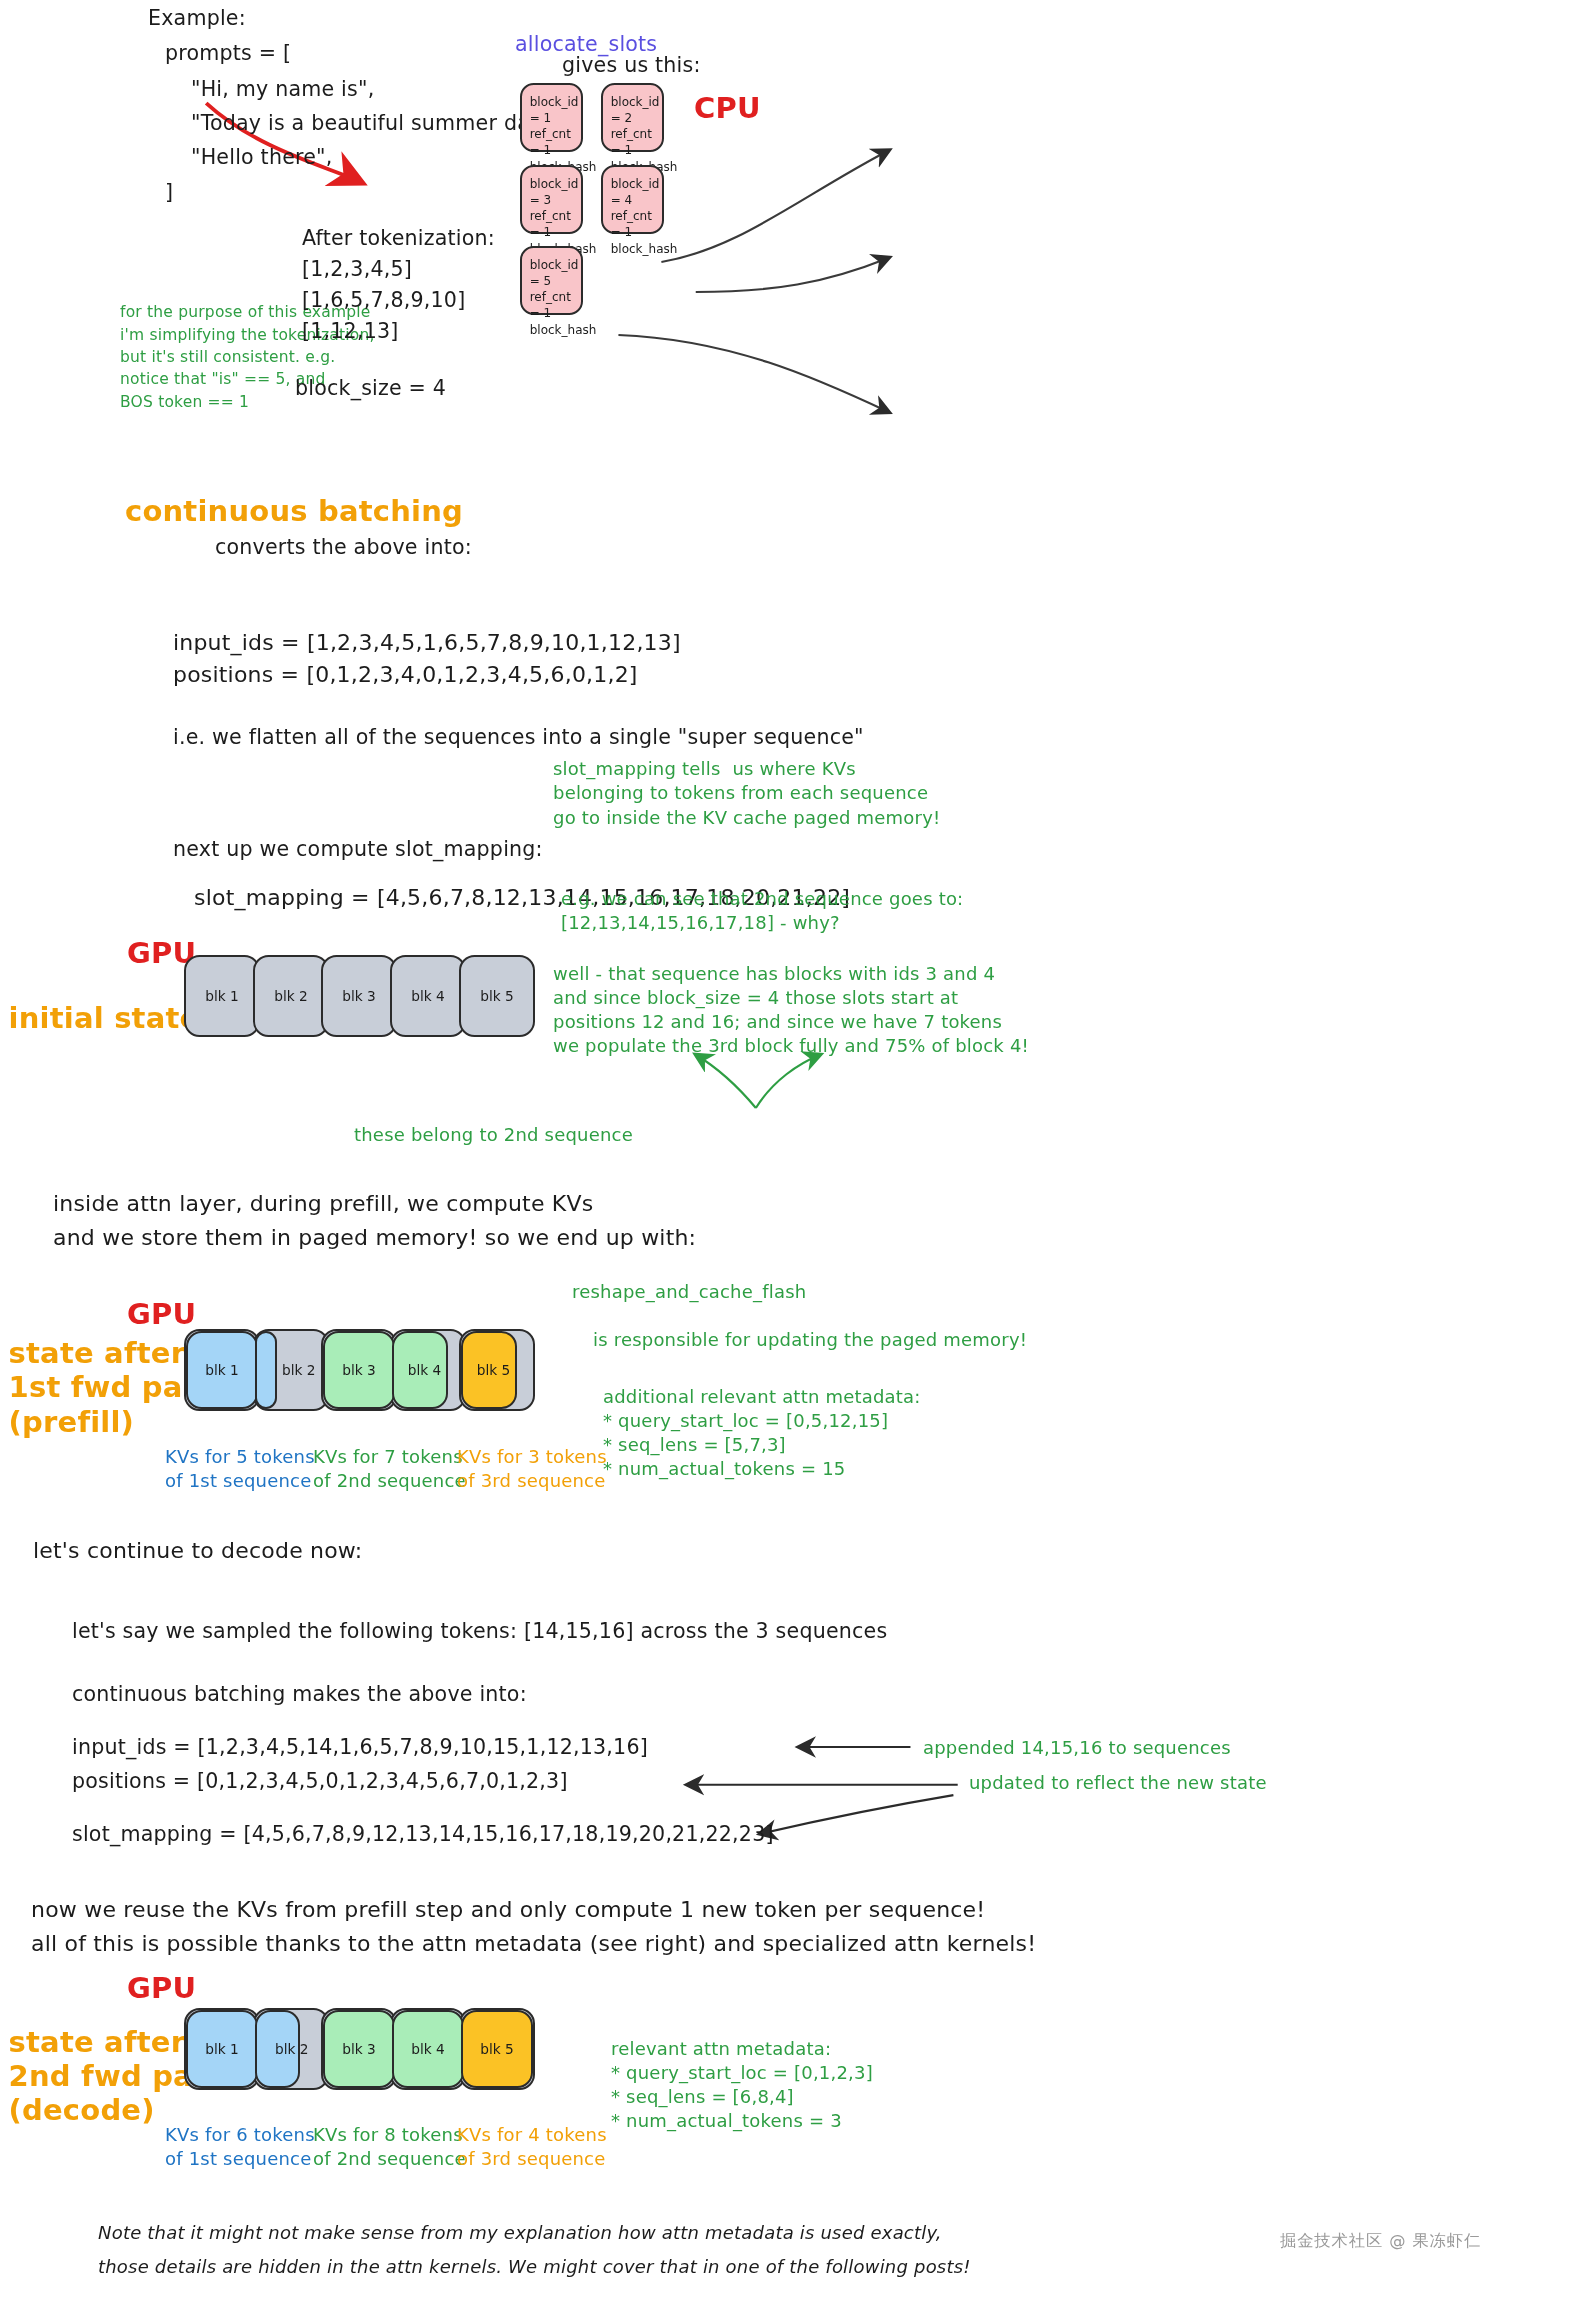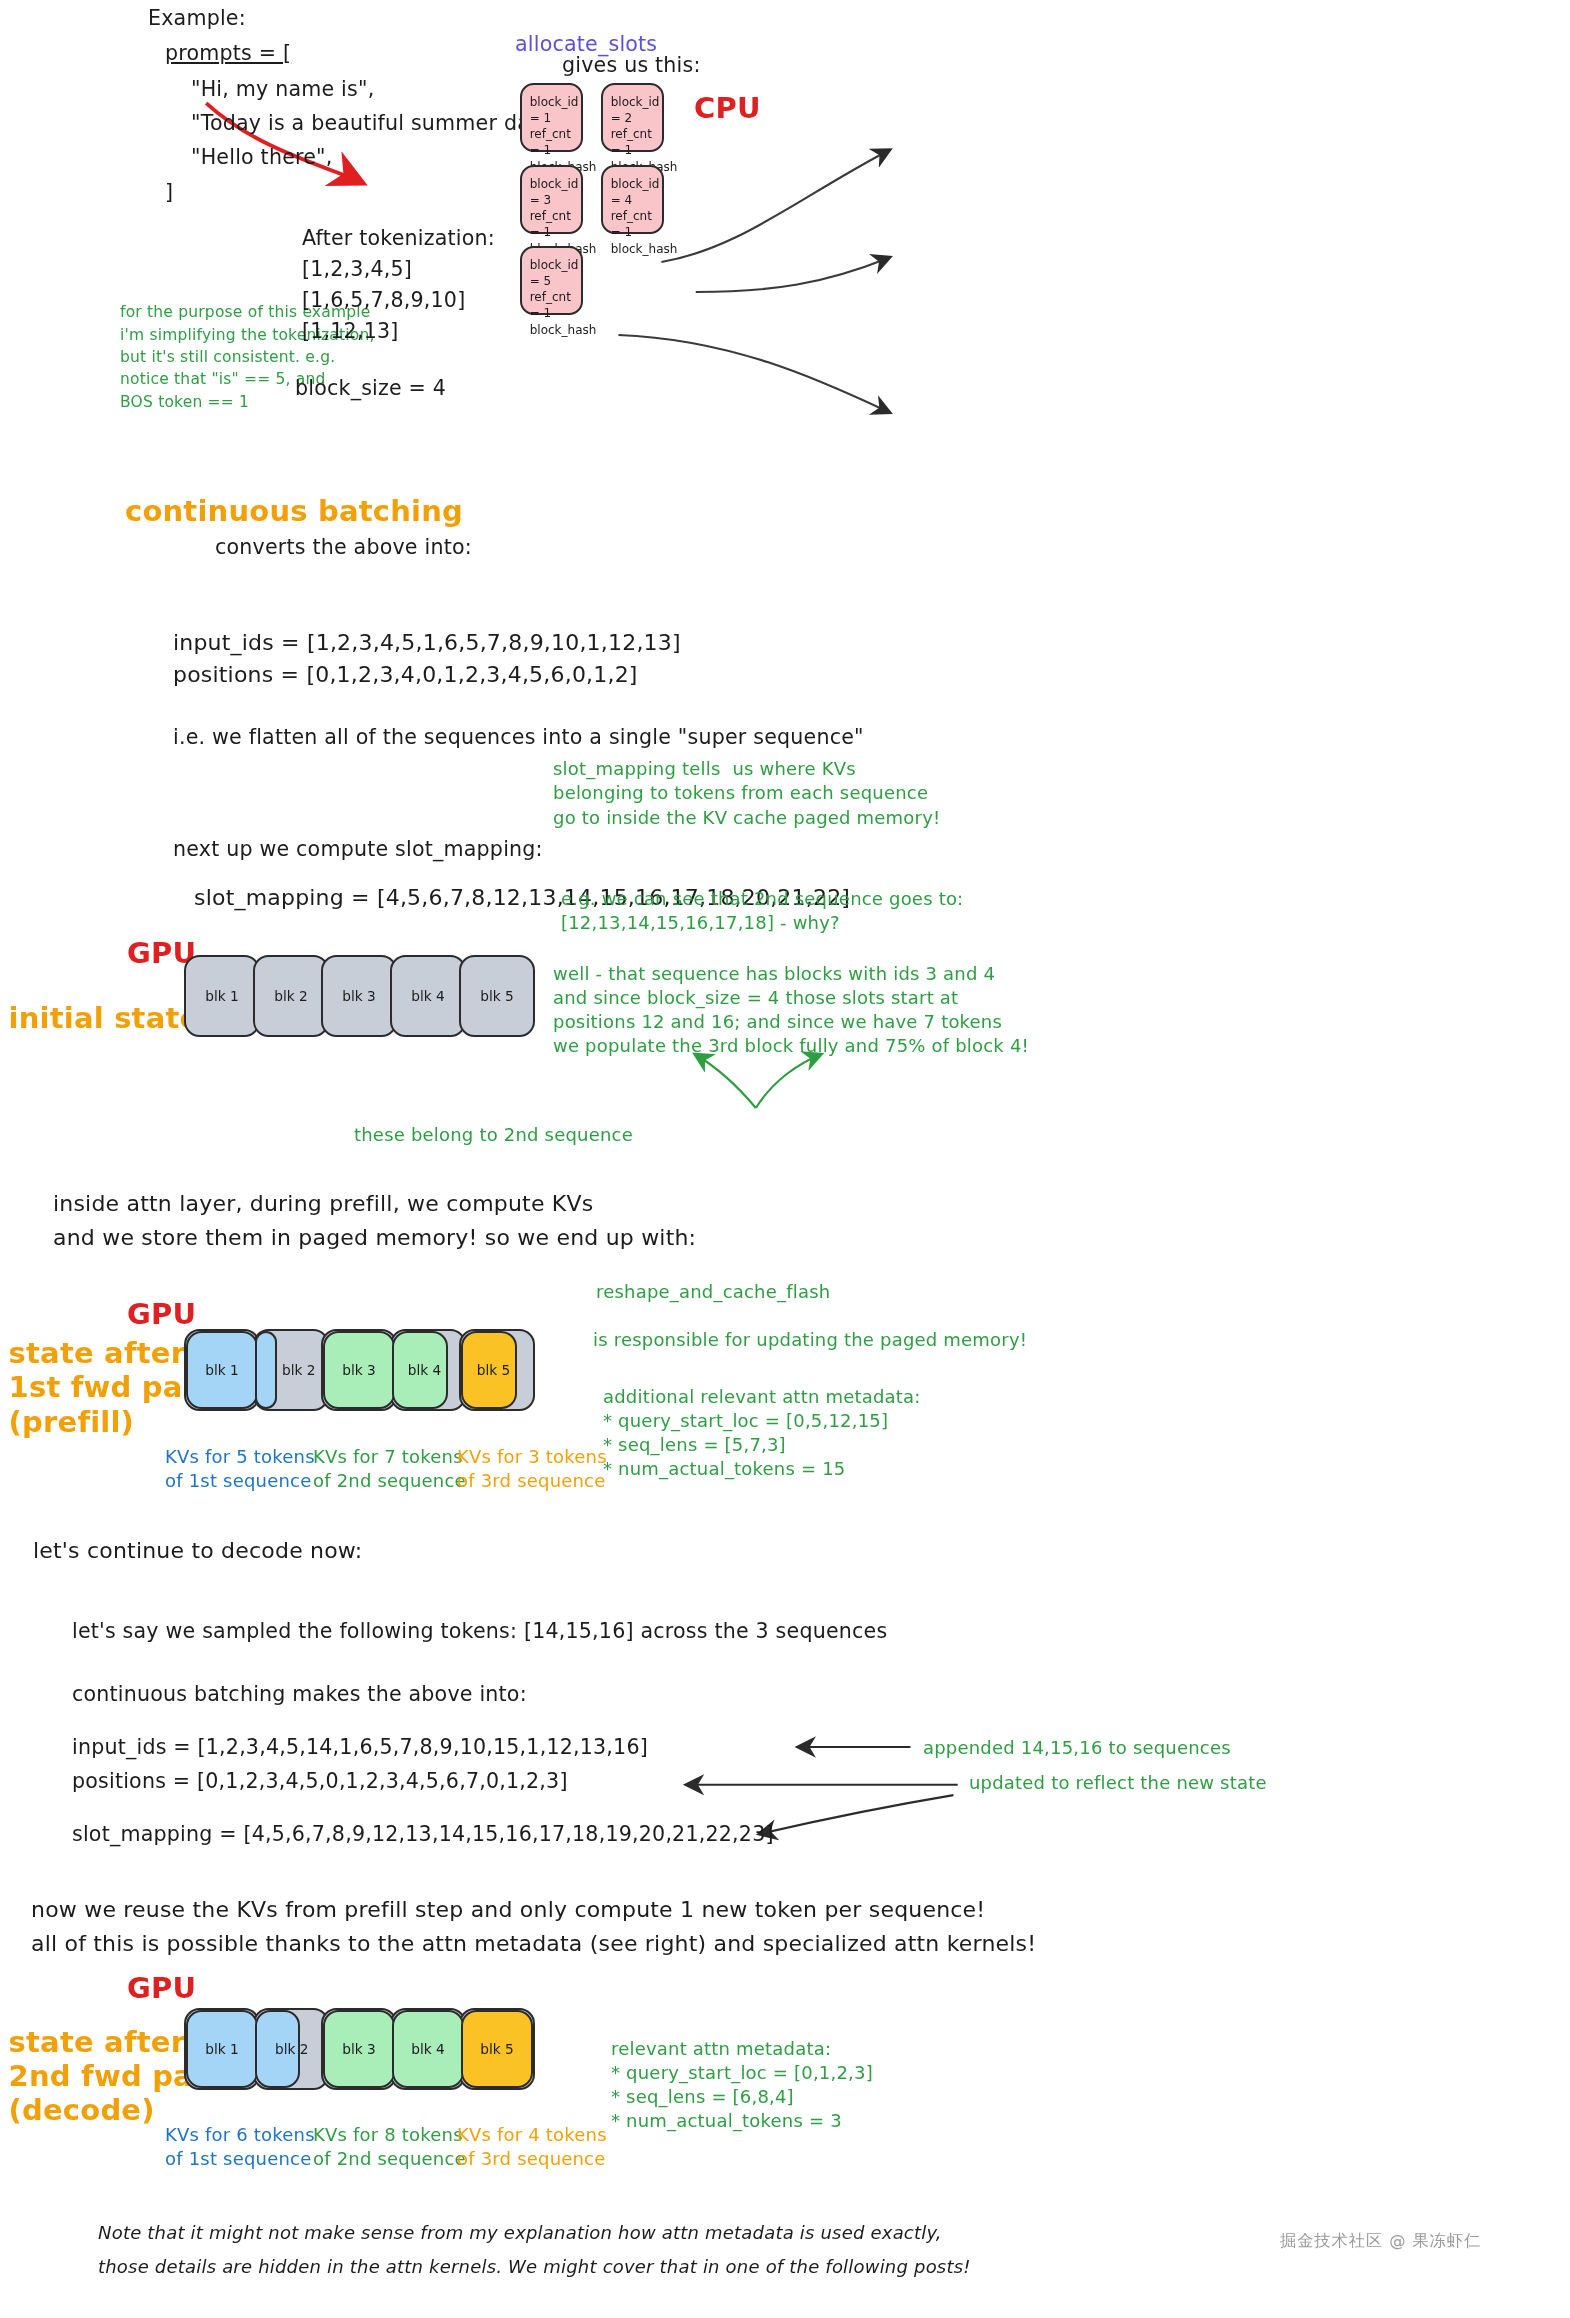--- a/index.html
+++ b/index.html
@@ -101,21 +101,21 @@
 
   <path d="M880,1290 C 855,1260 830,1240 810,1228" stroke="#2e9e43" stroke-width="2.5" fill="none" marker-end="url(#ar-grn)"></path>
   <path d="M880,1290 C 900,1258 930,1238 955,1228" stroke="#2e9e43" stroke-width="2.5" fill="none" marker-end="url(#ar-grn)"></path>
 
   <path d="M1060,2034 L 930,2034" stroke="#2b2b2b" stroke-width="2.5" fill="none" marker-end="url(#ar-blk)"></path>
   <path d="M1115,2078 L 800,2078" stroke="#2b2b2b" stroke-width="2.5" fill="none" marker-end="url(#ar-blk)"></path>
   <path d="M1110,2090 C 1020,2105 950,2120 885,2135" stroke="#2b2b2b" stroke-width="2.5" fill="none" marker-end="url(#ar-blk)"></path>
 </svg>
 
 <div class="abs hand t-md c-black" style="left:148px; top:5.2px;">Example:</div>
-<div class="abs hand t-md c-black" style="left:165px; top:40px;text-decoration:underline;">prompts = [</div>
+<div class="abs hand t-md c-black" style="left:165px; top:40px;">prompts = [</div>
 <div class="abs hand t-md c-black" style="left:191px; top:76px;">"Hi, my name is",</div>
 <div class="abs hand t-md c-black" style="left:191px; top:110px;">"Today is a beautiful summer day",</div>
 <div class="abs hand t-md c-black" style="left:191px; top:144px;">"Hello there",</div>
 <div class="abs hand t-md c-black" style="left:165px; top:179px;">]</div>
 
 <div class="abs hand t-xs c-green" style="left:120px; top:302px;">for the purpose of this example</div>
 <div class="abs hand t-xs c-green" style="left:120px; top:325px;">i'm simplifying the tokenization,</div>
 <div class="abs hand t-xs c-green" style="left:120px; top:347px;">but it's still consistent. e.g.</div>
 <div class="abs hand t-xs c-green" style="left:120px; top:369px;">notice that "is" == 5, and</div>
 <div class="abs hand t-xs c-green" style="left:120px; top:392px;">BOS token == 1</div>
@@ -229,21 +229,21 @@
   </div>
 </div>
 
 <div class="abs hand t-sm c-blue" style="left:165px; top:1445px;">KVs for 5 tokens</div>
 <div class="abs hand t-sm c-blue" style="left:165px; top:1469px;">of 1st sequence</div>
 <div class="abs hand t-sm c-dgreen" style="left:313px; top:1445px;">KVs for 7 tokens</div>
 <div class="abs hand t-sm c-dgreen" style="left:313px; top:1469px;">of 2nd sequence</div>
 <div class="abs hand t-sm c-orange" style="left:457px; top:1445px;">KVs for 3 tokens</div>
 <div class="abs hand t-sm c-orange" style="left:457px; top:1469px;">of 3rd sequence</div>
 
-<div class="abs hand t-sm c-green" style="left:596px; top:1280px;">reshape_and_cache_flash</div>
+<div class="abs hand t-sm c-green" style="left:572px; top:1280px;">reshape_and_cache_flash</div>
 <div class="abs hand t-sm c-green" style="left:593px; top:1304px;margin-top:24px;">is responsible for updating the paged memory!</div>
 <div class="abs hand t-sm c-green" style="left:603px; top:1385px;">additional relevant attn metadata:</div>
 <div class="abs hand t-sm c-green" style="left:603px; top:1409px;">* query_start_loc = [0,5,12,15]</div>
 <div class="abs hand t-sm c-green" style="left:603px; top:1433px;">* seq_lens = [5,7,3]</div>
 <div class="abs hand t-sm c-green" style="left:603px; top:1457px;">* num_actual_tokens = 15</div>
 
 <div class="abs hand t-lg c-black" style="left:33px; top:1536px;">let's continue to decode now:</div>
 <div class="abs hand t-md c-black" style="left:72px; top:1618px;">let's say we sampled the following tokens: [14,15,16] across the 3 sequences</div>
 <div class="abs hand t-md c-black" style="left:72px; top:1681px;">continuous batching makes the above into:</div>
 <div class="abs hand t-md c-black" style="left:72px; top:1734px;">input_ids = [1,2,3,4,5,14,1,6,5,7,8,9,10,15,1,12,13,16]</div>

